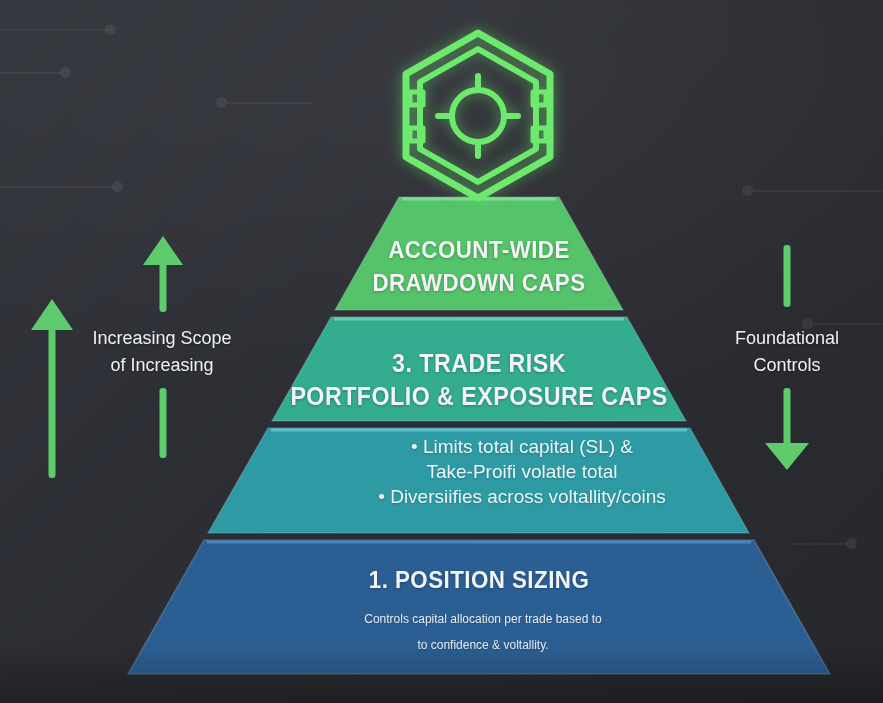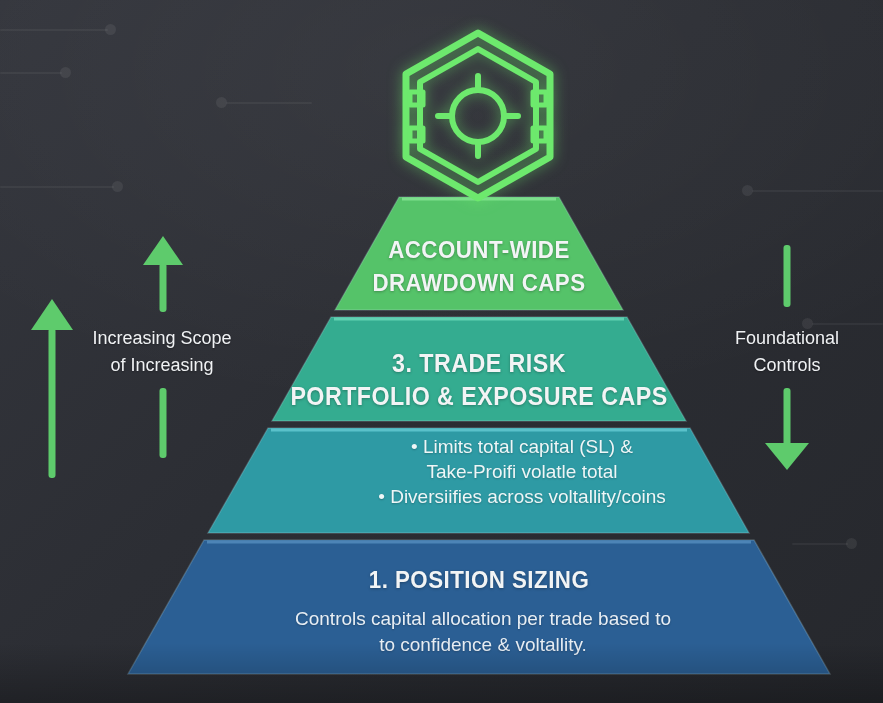--- a/index.html
+++ b/index.html
@@ -25,21 +25,21 @@
   .glow{filter:drop-shadow(0 0 7px rgba(110,233,110,0.55));}
   
   .tblock{position:absolute;transform:translateX(-50%);text-align:center;white-space:nowrap;}
   .h-cond{font-weight:700;letter-spacing:0.5px;transform:translateX(-50%) scaleX(0.93);
           text-shadow:0 1px 3px rgba(0,0,0,0.28);}
   .tier1-t{top:233px;left:479px;font-size:24px;line-height:33px;}
   .tier2-t{top:347px;left:479px;font-size:25px;line-height:33px;}
   .tier3-t{top:434px;left:481px;font-size:19px;line-height:25px;font-weight:400;
            color:#eef6f7;text-shadow:0 1px 2px rgba(0,0,0,0.22);margin-left:41px;}
   .tier4-h{top:565px;left:479px;font-size:24px;line-height:30px;}
-  .tier4-b{top:606px;left:483px;font-size:19px;line-height:26px;font-weight:400;
+  .tier4-b{top:606px;left:483px;font-size:12px;line-height:26px;font-weight:400;
            color:#e8eef4;text-shadow:0 1px 2px rgba(0,0,0,0.22);}
   .side-label{font-size:18px;line-height:27px;font-weight:400;color:#f0f2f4;
               text-shadow:0 1px 2px rgba(0,0,0,0.3);}
   .left-label{top:325px;left:162px;}
   .right-label{top:325px;left:787px;}
 </style>
 </head>
 <body>
 
 <div class="stage">

